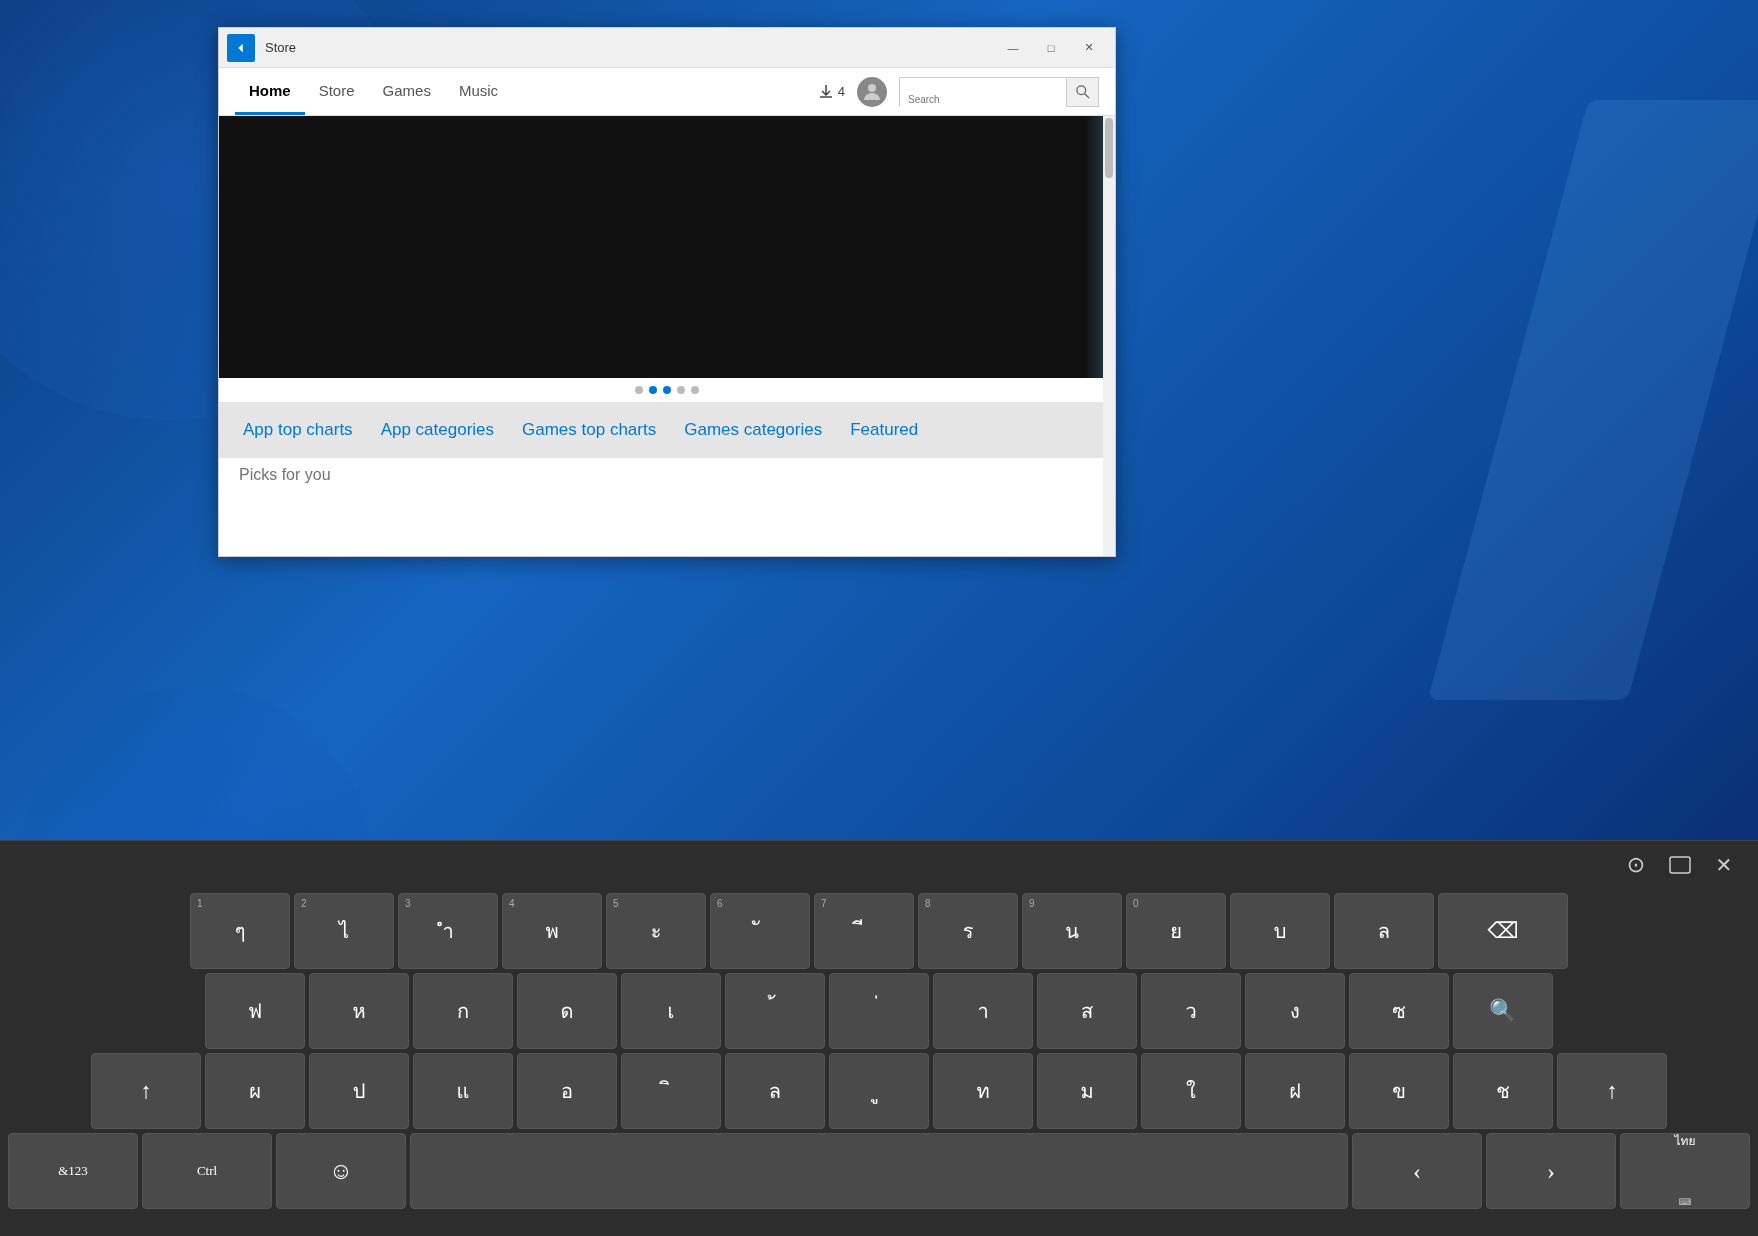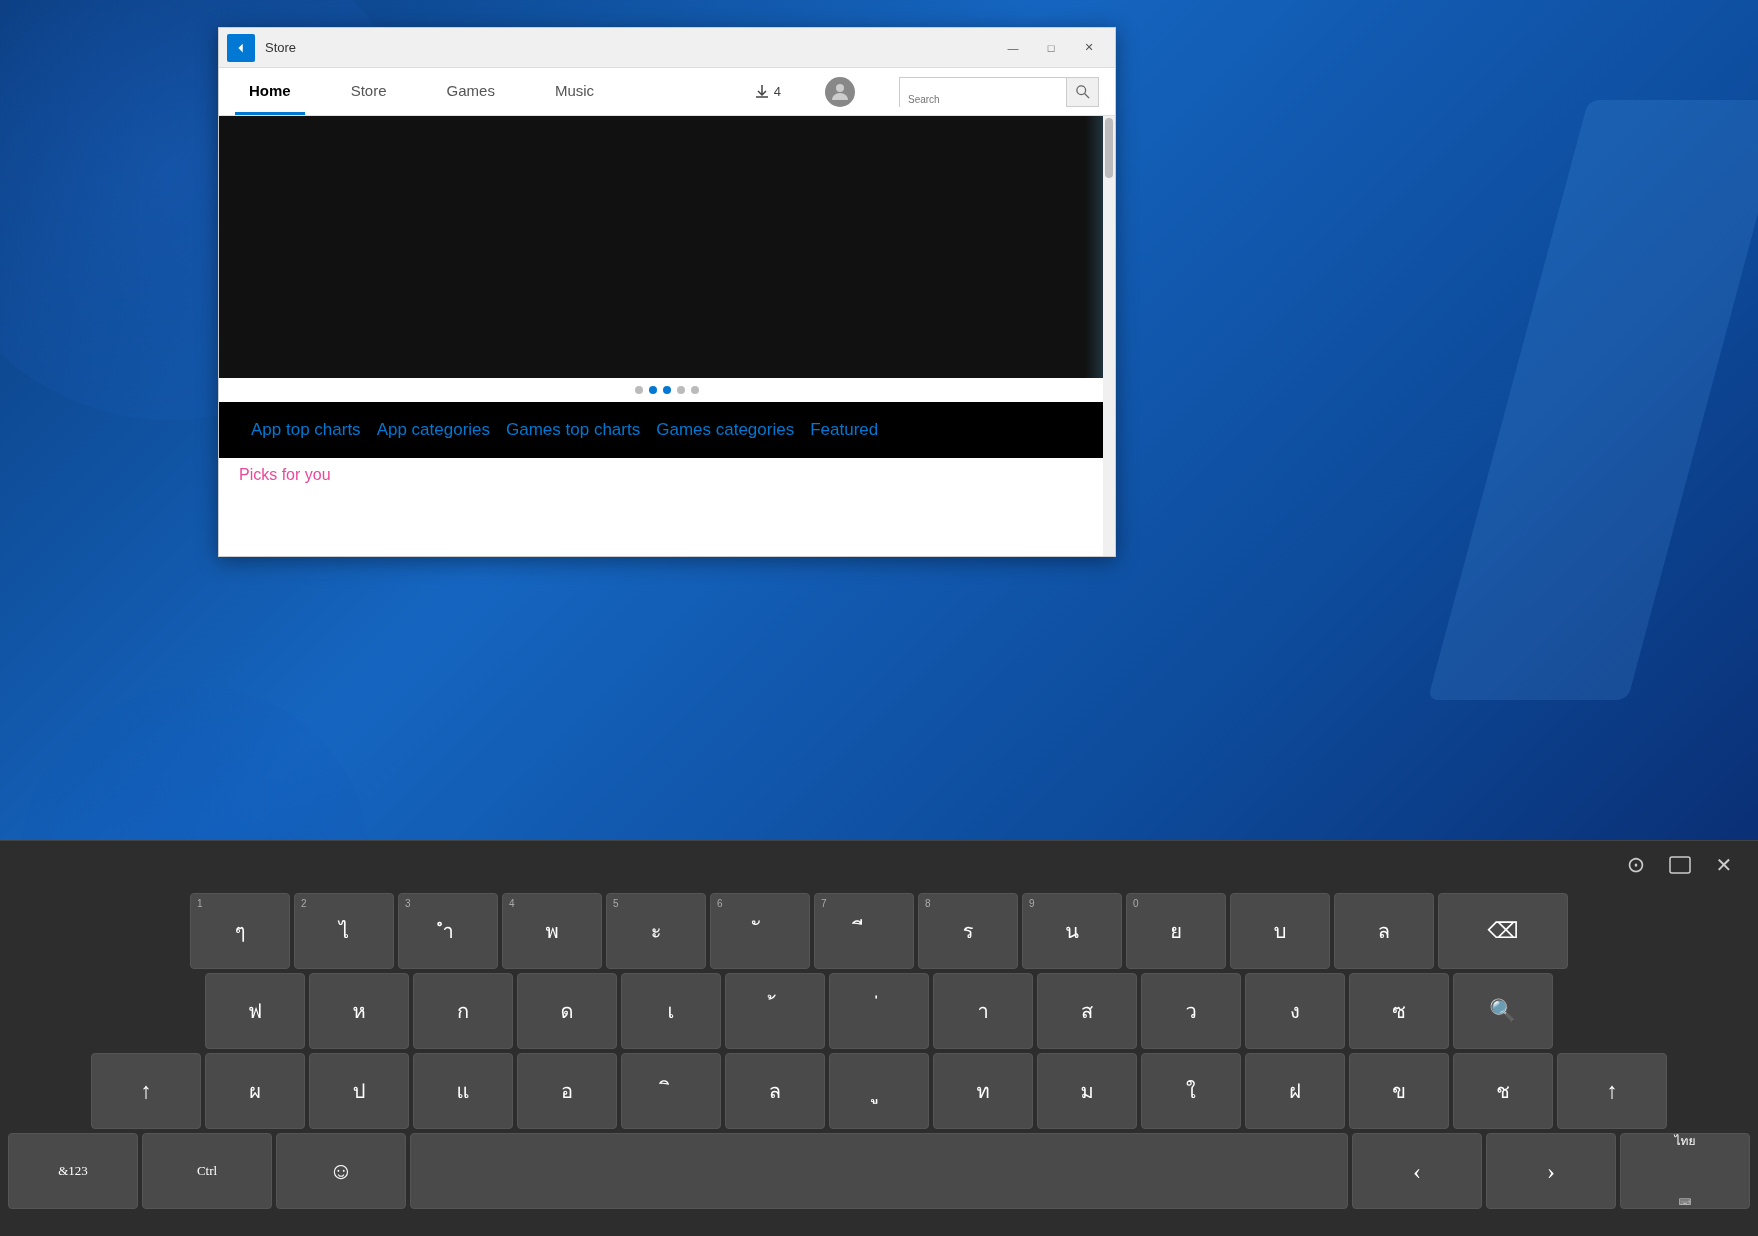--- a/index.html
+++ b/index.html
@@ -64,21 +64,20 @@
     }
 
     
     .nav-bar {
       display: flex;
       align-items: center;
       height: 48px;
       background: #fff;
       border-bottom: 1px solid #e0e0e0;
       padding: 0 16px;
-      gap: 32px;
     }
     .nav-item {
       font-size: 15px;
       padding: 0 14px;
       height: 100%;
       display: flex; align-items: center;
       cursor: pointer;
       color: #555;
       border-bottom: 3px solid transparent;
     }
@@ -166,41 +165,41 @@
     .hero-dot {
       width: 8px; height: 8px;
       border-radius: 50%;
       background: #bbb;
     }
     .hero-dot.active { background: #0078d4; }
 
     
     .nav-links {
       display: flex;
-      gap: 0;
-      padding: 18px 32px;
-      background: #000000;
+      gap: 12px;
+      padding: 18px 24px;
+      background: #e5e5e5;
     }
     .nav-link {
       font-size: 17px;
       color: #0078d4;
       cursor: pointer;
       padding: 0 16px 0 0;
       text-decoration: none;
       font-weight: 400;
     }
 
     
     .picks-section {
       padding: 8px 20px;
       background: #fff;
     }
     .picks-title {
       font-size: 16px;
-      color: #ec4899;
+      color: #737373;
       font-weight: 400;
     }
 
     
     .scrollbar {
       position: absolute;
       right: 0;
       top: 88px;
       bottom: 0;
       width: 12px;

